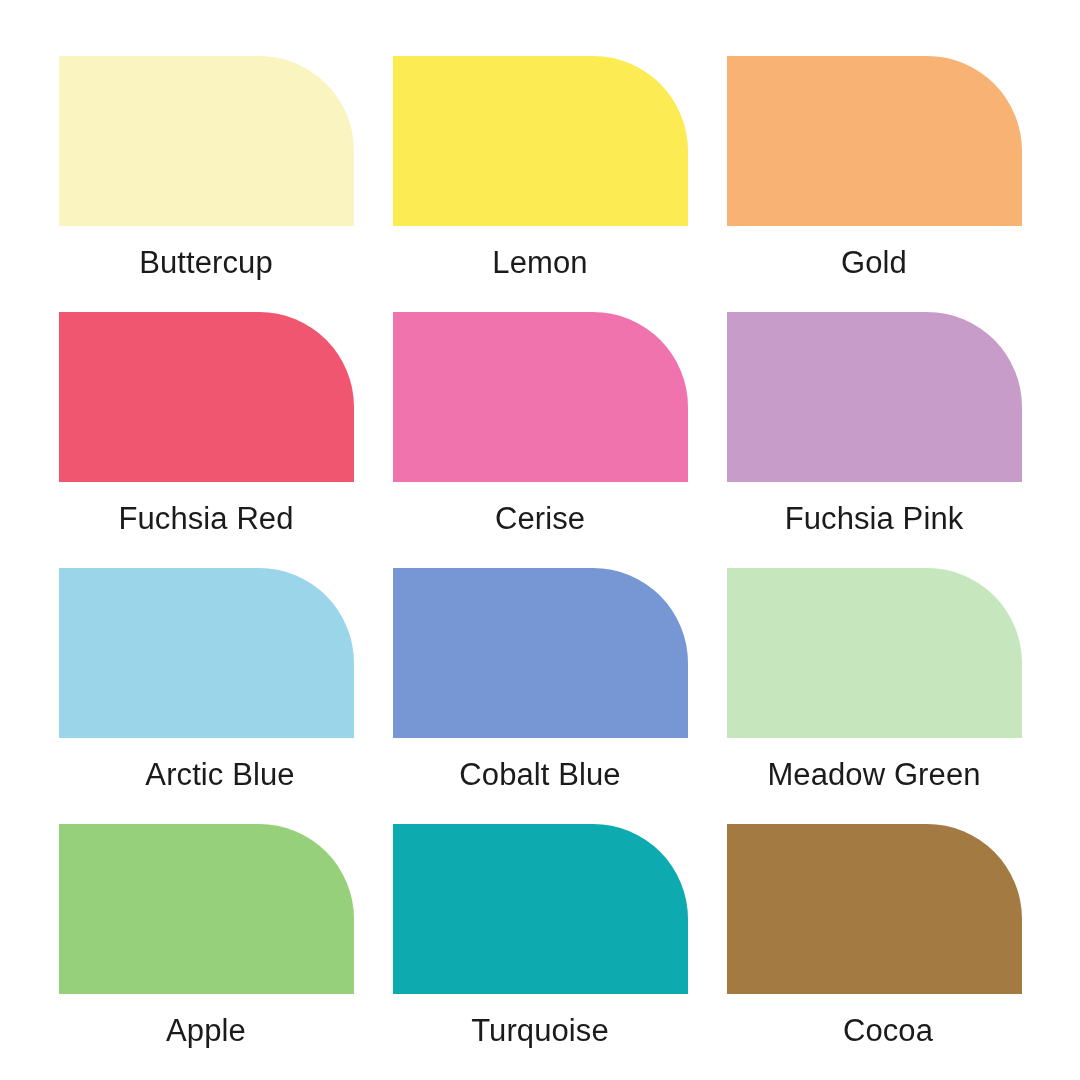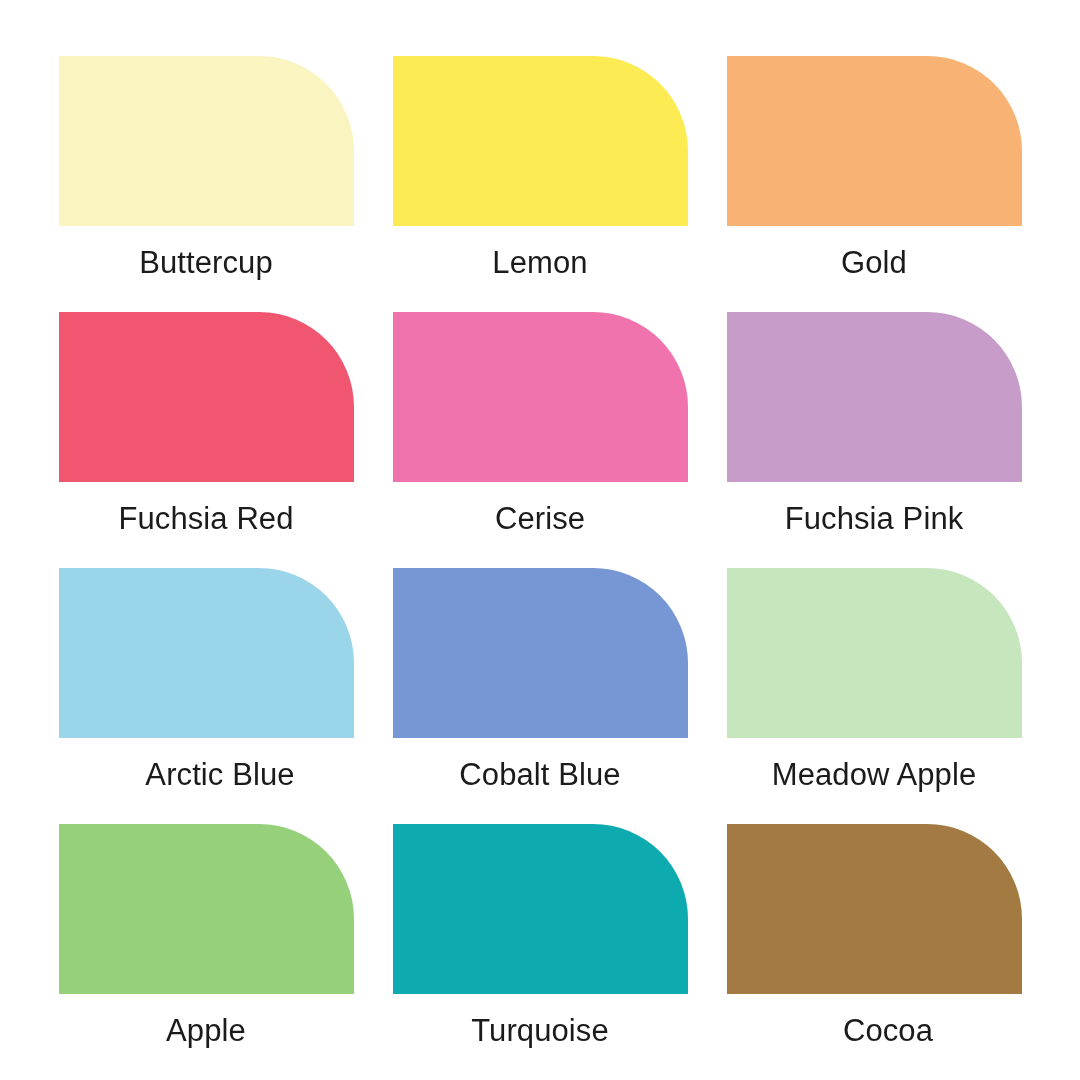--- a/index.html
+++ b/index.html
@@ -98,21 +98,21 @@
     <div class="swatch-label" style="color: rgb(27, 27, 27); margin-left: 28px;">Arctic Blue</div>
   </div>
 
   <div class="swatch-cell">
     <div class="swatch-chip" style="background: rgb(119, 151, 212);"></div>
     <div class="swatch-label" style="color: rgb(27, 27, 27);">Cobalt Blue</div>
   </div>
 
   <div class="swatch-cell">
     <div class="swatch-chip" style="background: rgb(198, 230, 190);"></div>
-    <div class="swatch-label" style="color: rgb(27, 27, 27);">Meadow Apple</div>
+    <div class="swatch-label" style="color: rgb(27, 27, 27);">Meadow Green</div>
   </div>
 
   <div class="swatch-cell">
     <div class="swatch-chip" style="background: rgb(151, 208, 123);"></div>
     <div class="swatch-label" style="color: rgb(27, 27, 27);">Apple</div>
   </div>
 
   <div class="swatch-cell">
     <div class="swatch-chip" style="background: rgb(13, 170, 175);"></div>
     <div class="swatch-label" style="color: rgb(27, 27, 27);">Turquoise</div>

